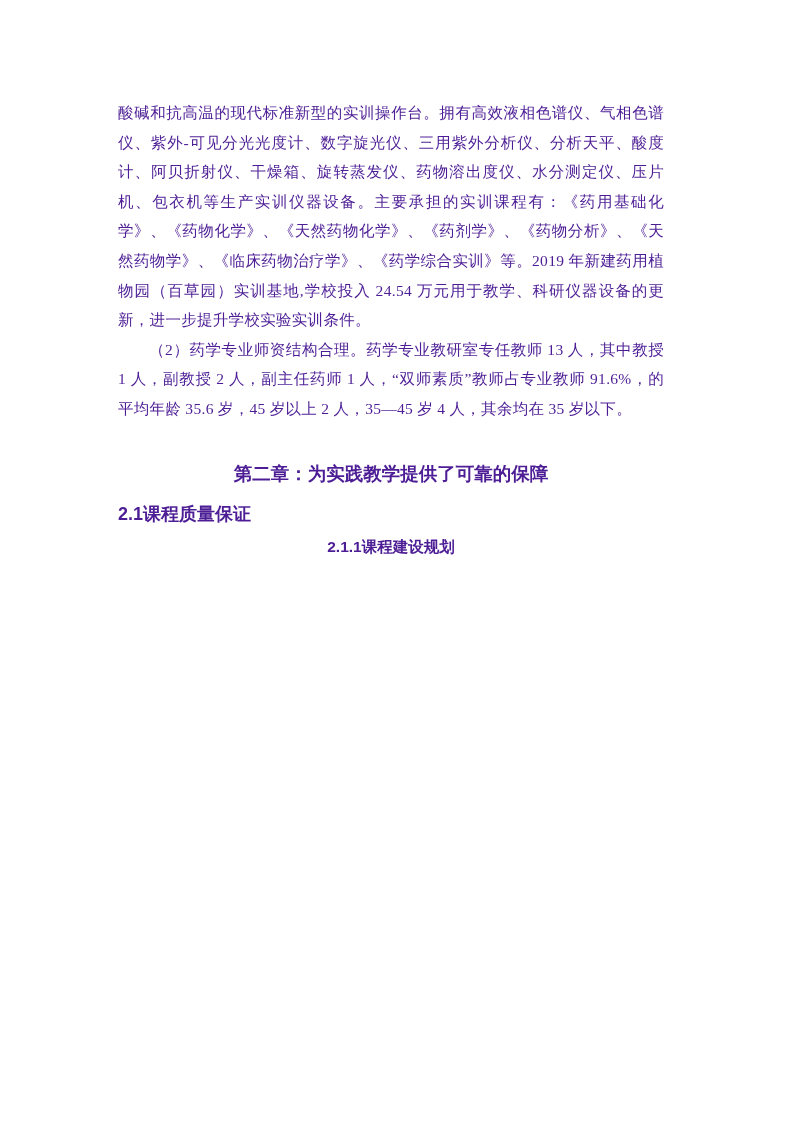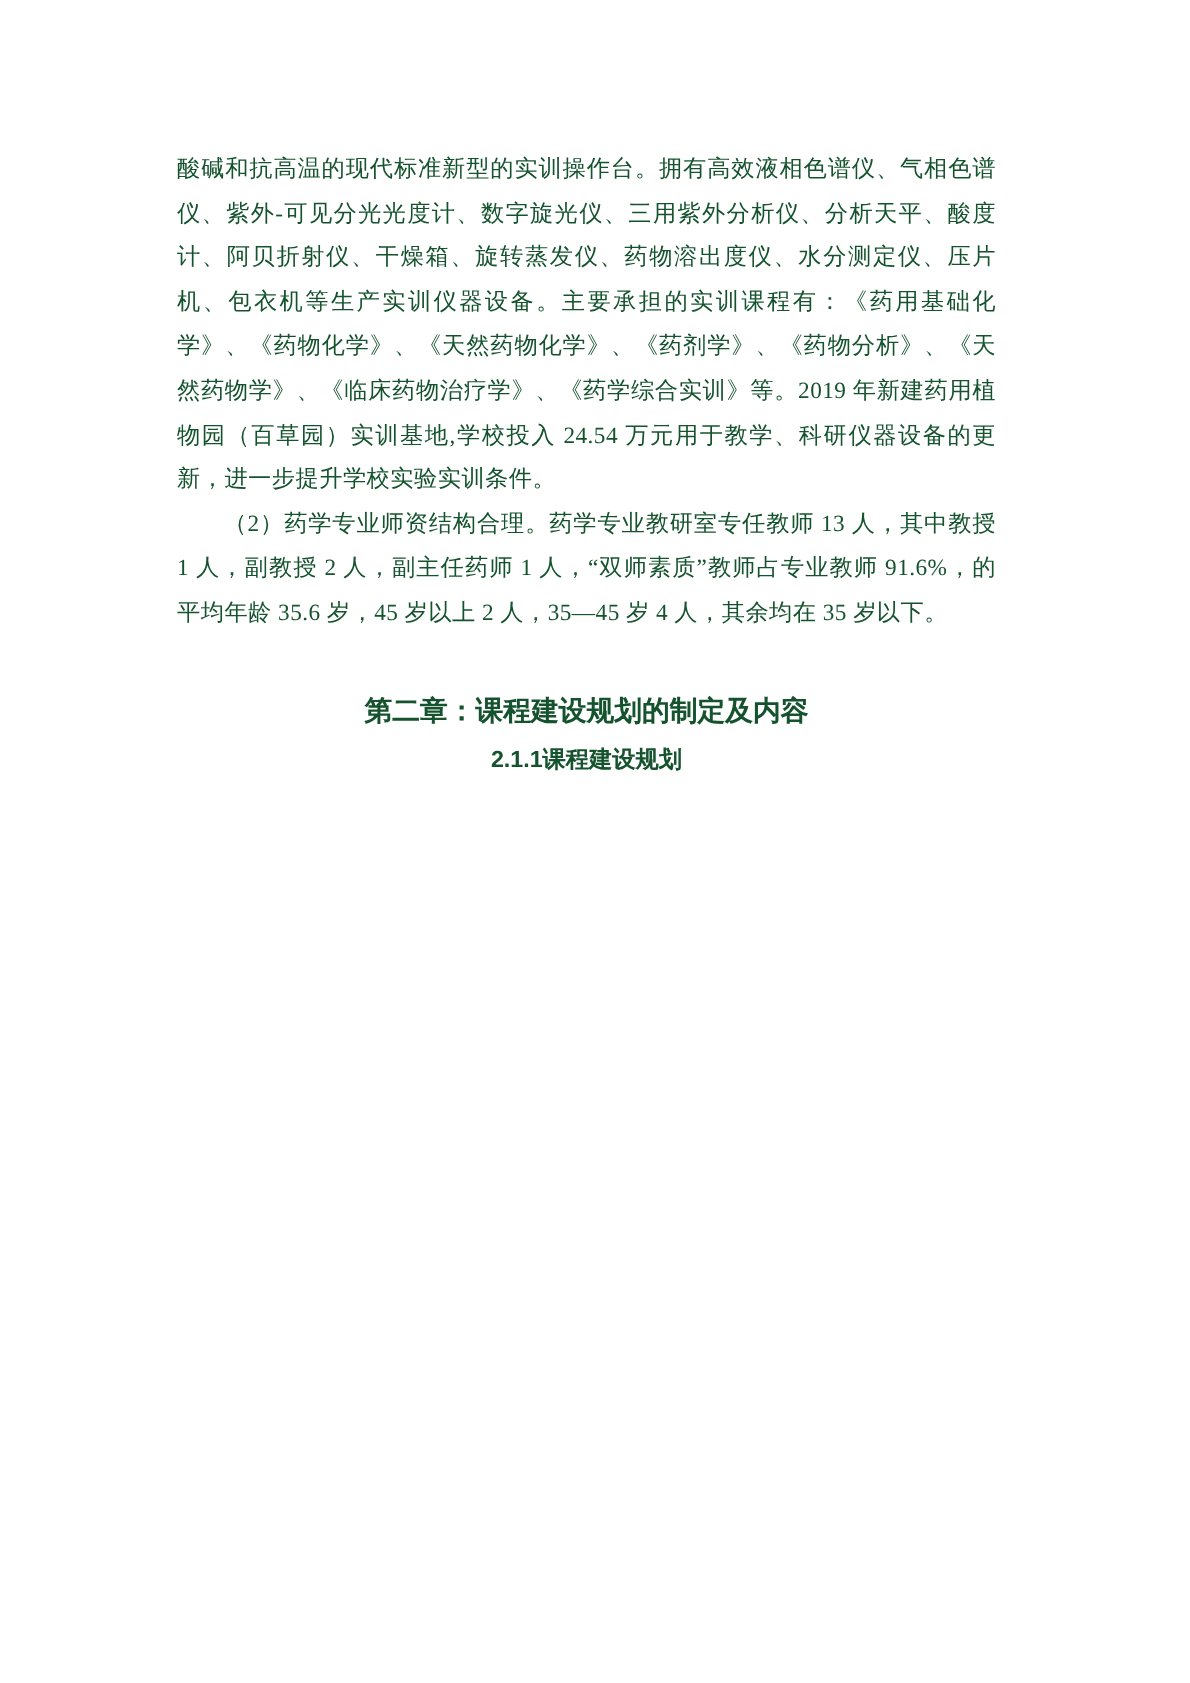--- a/index.html
+++ b/index.html
@@ -9,21 +9,21 @@
   }
   .page {
     position: relative;
     width: 782px;
     height: 1122px;
     background: #ffffff;
     box-sizing: border-box;
     padding: 98px 118px 0 118px;
     overflow: hidden;
     font-family: "Liberation Serif", "DejaVu Serif", serif;
-    color: #14532d;
+    color: #4c1d95;
   }
   .body-text p {
     margin: 0;
     font-size: 15.5px;
     line-height: 29.6px;
     text-align: justify;
     text-justify: inter-ideograph;
     letter-spacing: 0.3px;
   }
   .body-text p.indent {
@@ -56,17 +56,18 @@
 </style>
 </head>
 <body>
 
 <div class="page">
   <div class="body-text">
     <p>酸碱和抗高温的现代标准新型的实训操作台。拥有高效液相色谱仪、气相色谱仪、紫外-可见分光光度计、数字旋光仪、三用紫外分析仪、分析天平、酸度计、阿贝折射仪、干燥箱、旋转蒸发仪、药物溶出度仪、水分测定仪、压片机、包衣机等生产实训仪器设备。主要承担的实训课程有：《药用基础化学》、《药物化学》、《天然药物化学》、《药剂学》、《药物分析》、《天然药物学》、《临床药物治疗学》、《药学综合实训》等。2019 年新建药用植物园（百草园）实训基地,学校投入 24.54 万元用于教学、科研仪器设备的更新，进一步提升学校实验实训条件。</p>
     <p class="indent">（2）药学专业师资结构合理。药学专业教研室专任教师 13 人，其中教授 1 人，副教授 2 人，副主任药师 1 人，“双师素质”教师占专业教师 91.6%，的平均年龄 35.6 岁，45 岁以上 2 人，35—45 岁 4 人，其余均在 35 岁以下。</p>
   </div>
 
-  <h1 class="chapter-heading">第二章：课程建设规划的制定及内容</h1>
+  <h1 class="chapter-heading">第二章：为实践教学提供了可靠的保障</h1>
 
+  <h2 class="section-heading">2.1课程质量保证</h2>
 
   <h3 class="subsection-heading">2.1.1课程建设规划</h3>
 </div>
 
 </body></html>

